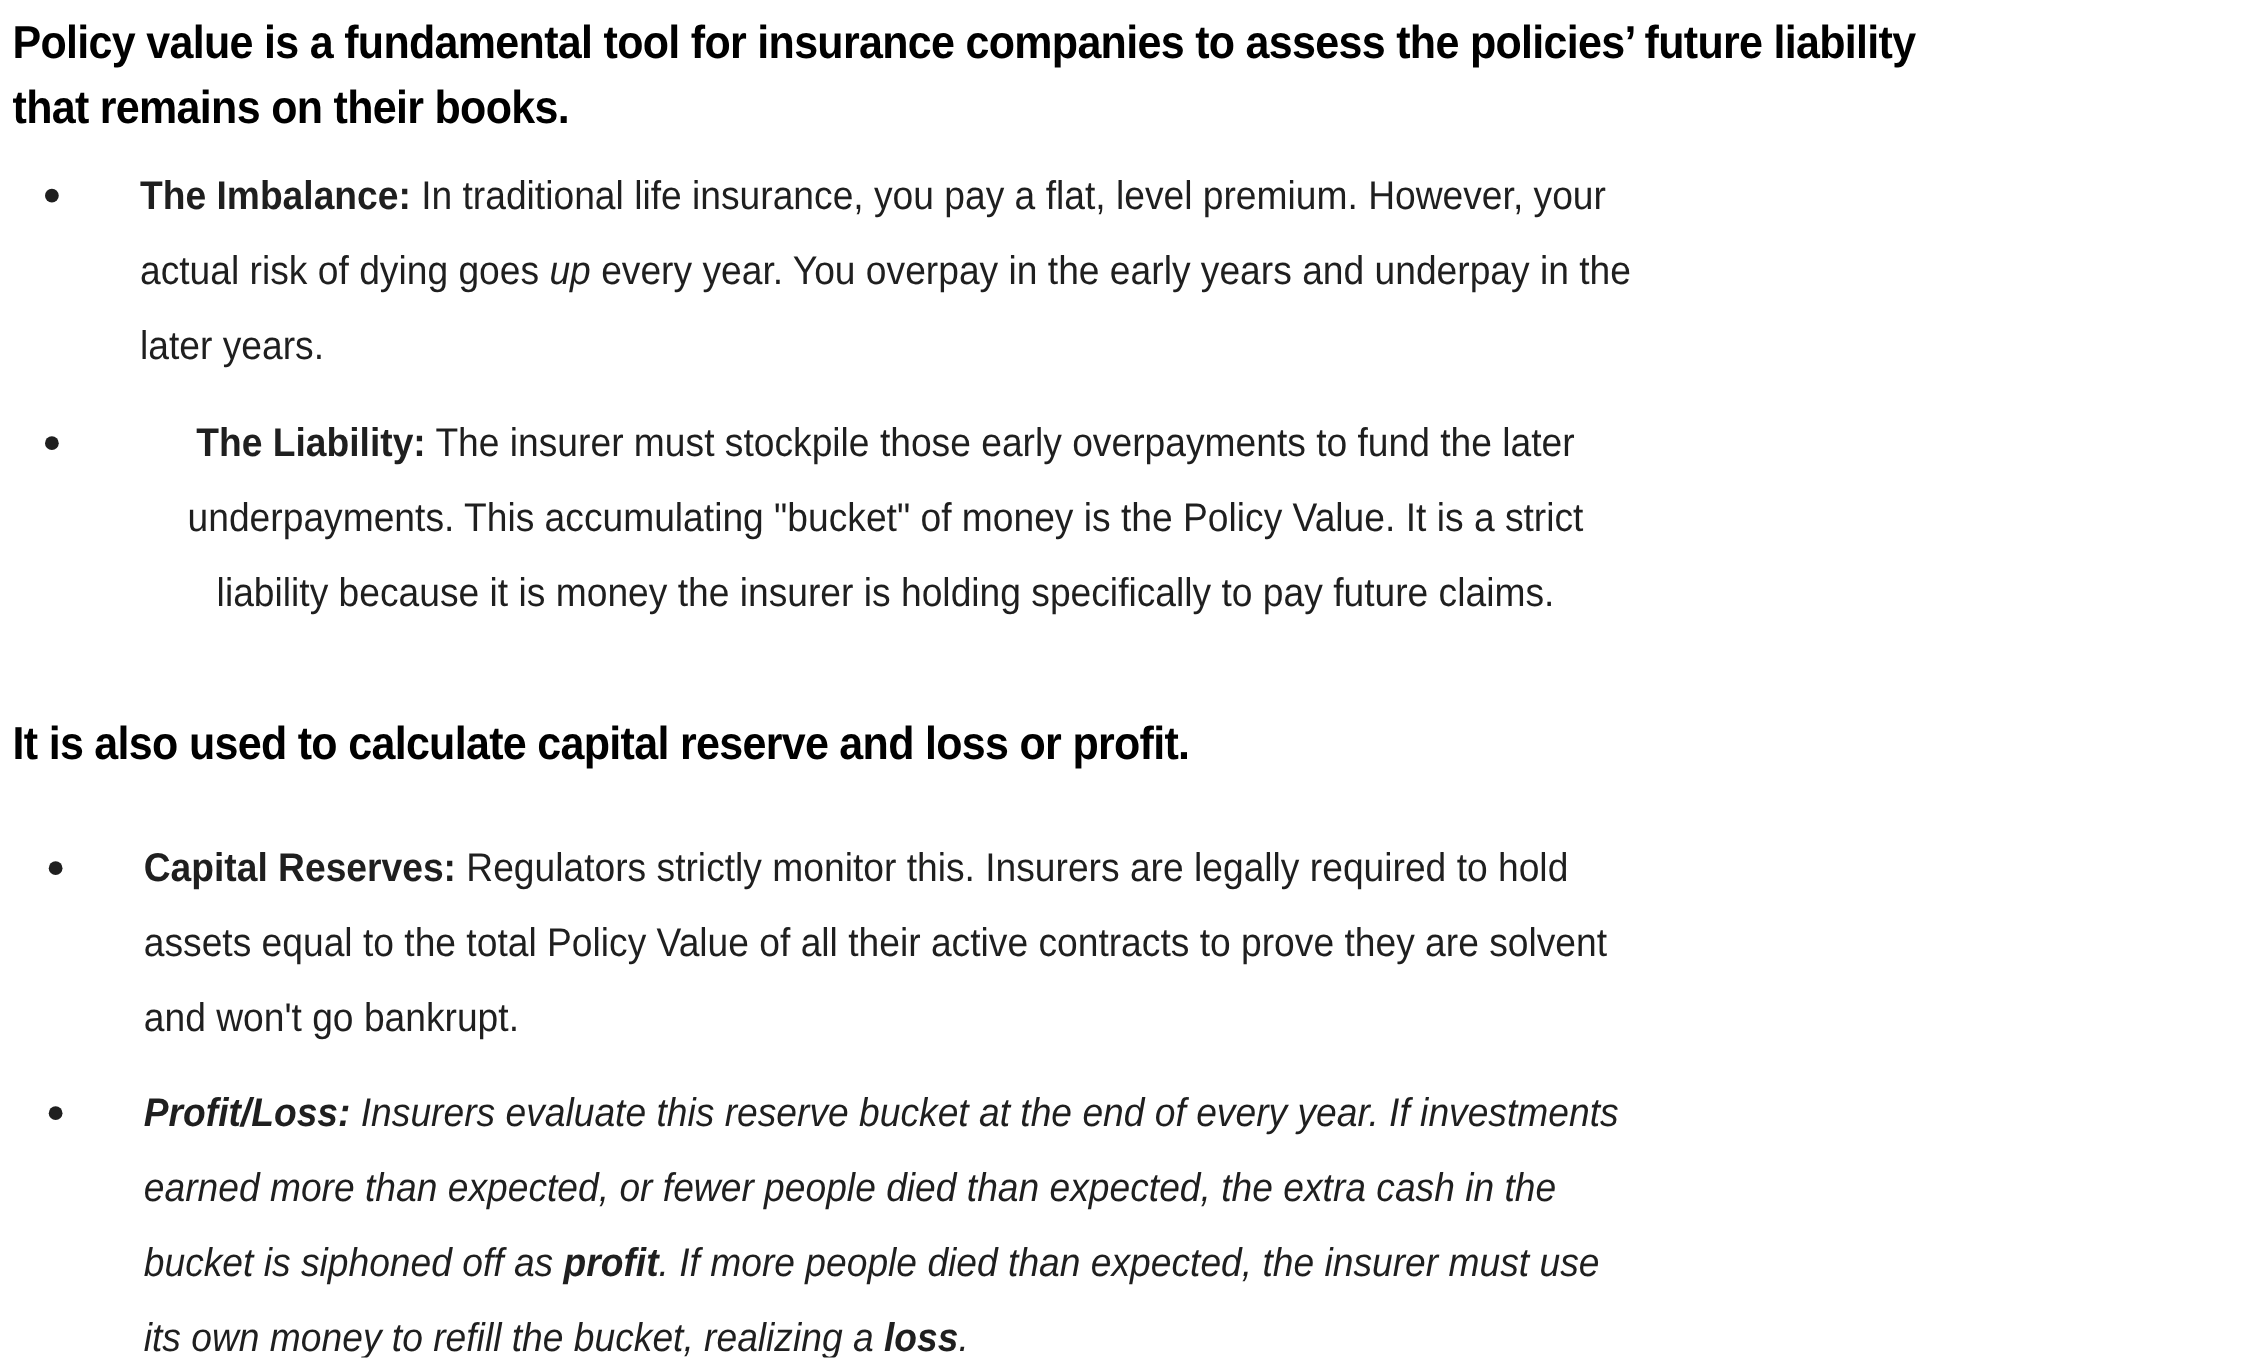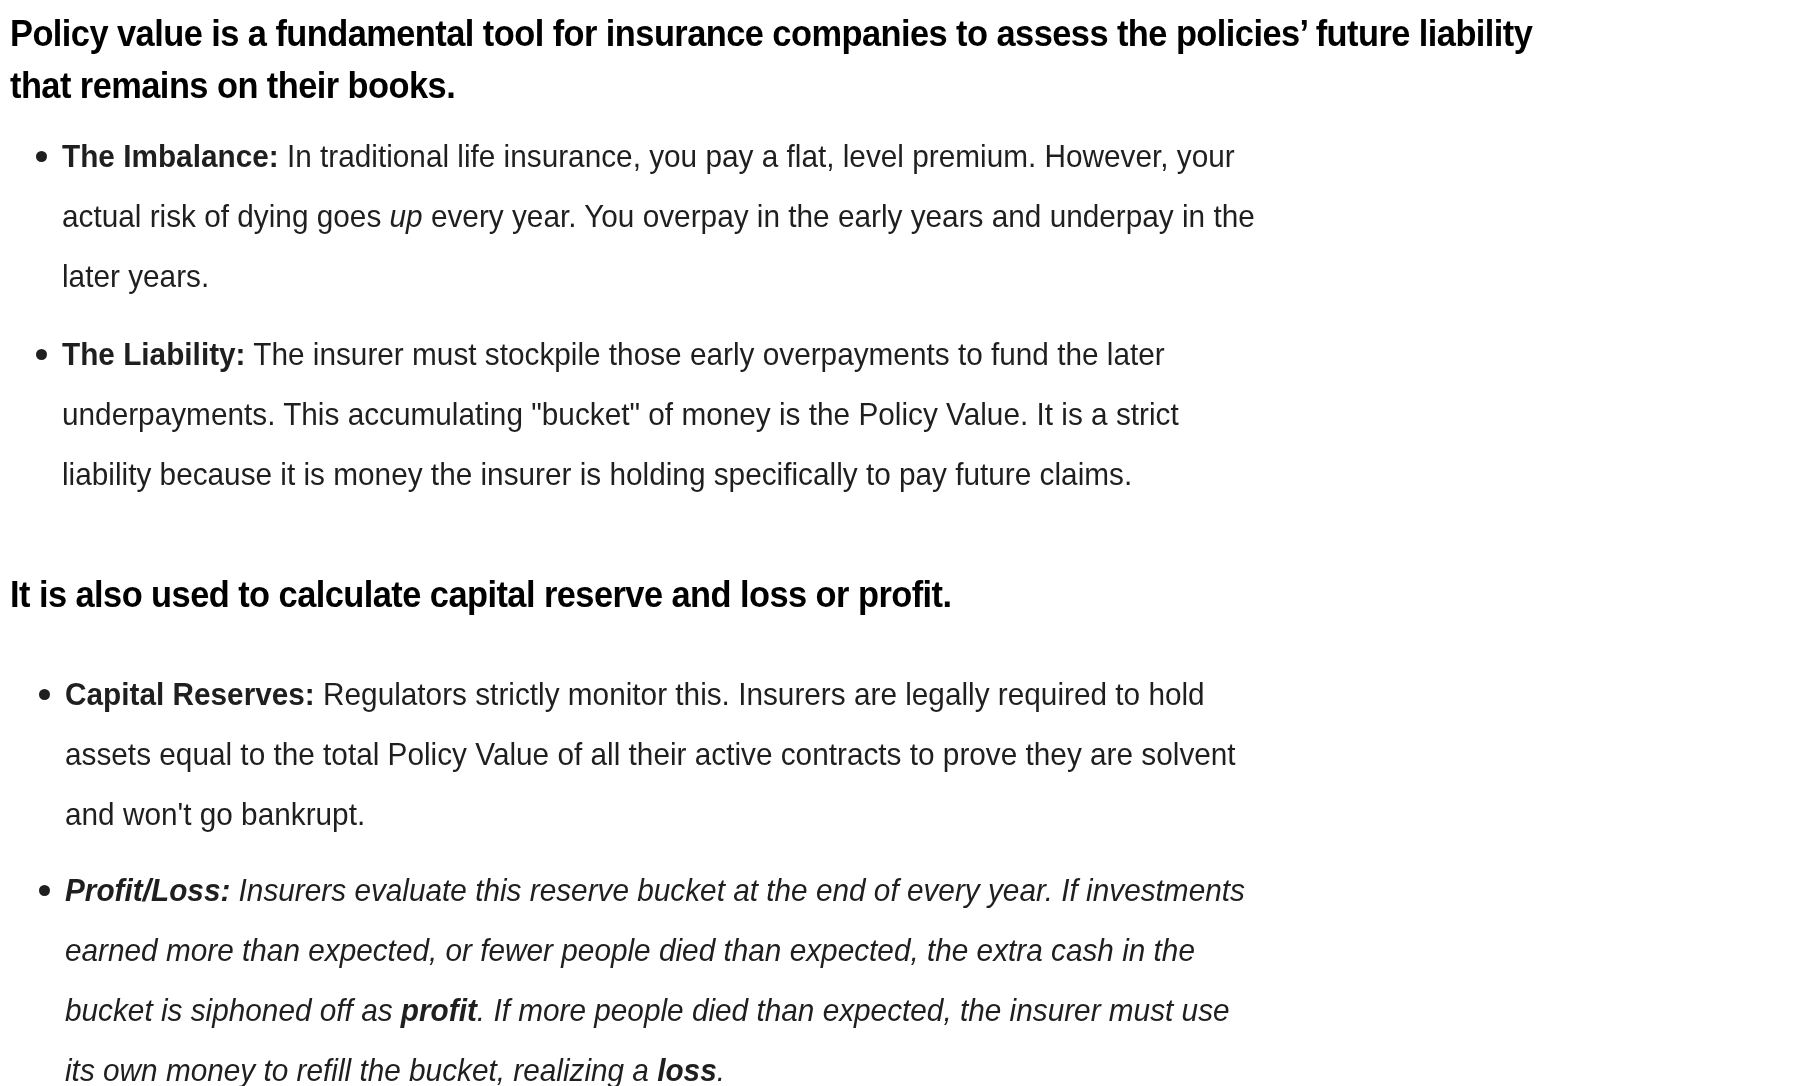--- a/index.html
+++ b/index.html
@@ -10,21 +10,21 @@
     font-weight: bold; font-size: 37px; color: #000000;
     line-height: 52px; letter-spacing: -0.6px;
     transform: scaleX(0.93); transform-origin: left top;
     white-space: nowrap; margin: 0;
   }
   .list {
     position: absolute; margin: 0; padding: 0; list-style: none;
     font-family: "Liberation Sans", sans-serif;
     font-size: 32px; color: #1f1f1f; line-height: 60px;
   }
-  .item { position: relative; padding-left: 62px; margin: 0; }
+  .item { position: relative; padding-left: 112px; margin: 0; }
   .item .bullet {
     position: absolute; left: 36px; top: 25px;
     width: 11px; height: 11px; border-radius: 50%; background: #1f1f1f;
   }
   .line { display: block; white-space: nowrap; transform: scaleX(0.93); transform-origin: left center; }
   .lbl { font-weight: bold; }
   .bold { font-weight: bold; }
   .it { font-style: italic; }
 </style>
 </head>
@@ -35,21 +35,21 @@
   <span class="hline" style="display:block;">that remains on their books.</span>
 </h1>
 
 <ul class="list" style="left: 0; top: 126px;">
   <li class="item">
     <span class="bullet"></span>
     <span class="line"><span class="lbl">The Imbalance:</span><span> In traditional life insurance, you pay a flat, level premium. However, your</span></span>
     <span class="line"><span>actual risk of dying goes </span><span class="it">up</span><span> every year. You overpay in the early years and underpay in the</span></span>
     <span class="line">later years.</span>
   </li>
-  <li class="item" style="margin-top: 18px;">
+  <li class="item" style="margin-top: 18px; text-align: center;">
     <span class="bullet"></span>
     <span class="line"><span class="lbl">The Liability:</span><span> The insurer must stockpile those early overpayments to fund the later</span></span>
     <span class="line">underpayments. This accumulating "bucket" of money is the Policy Value. It is a strict</span>
     <span class="line">liability because it is money the insurer is holding specifically to pay future claims.</span>
   </li>
 </ul>
 
 <h2 class="heading" style="top: 569px;">It is also used to calculate capital reserve and loss or profit.</h2>
 
 <ul class="list" style="left: 3px; top: 664px;">

